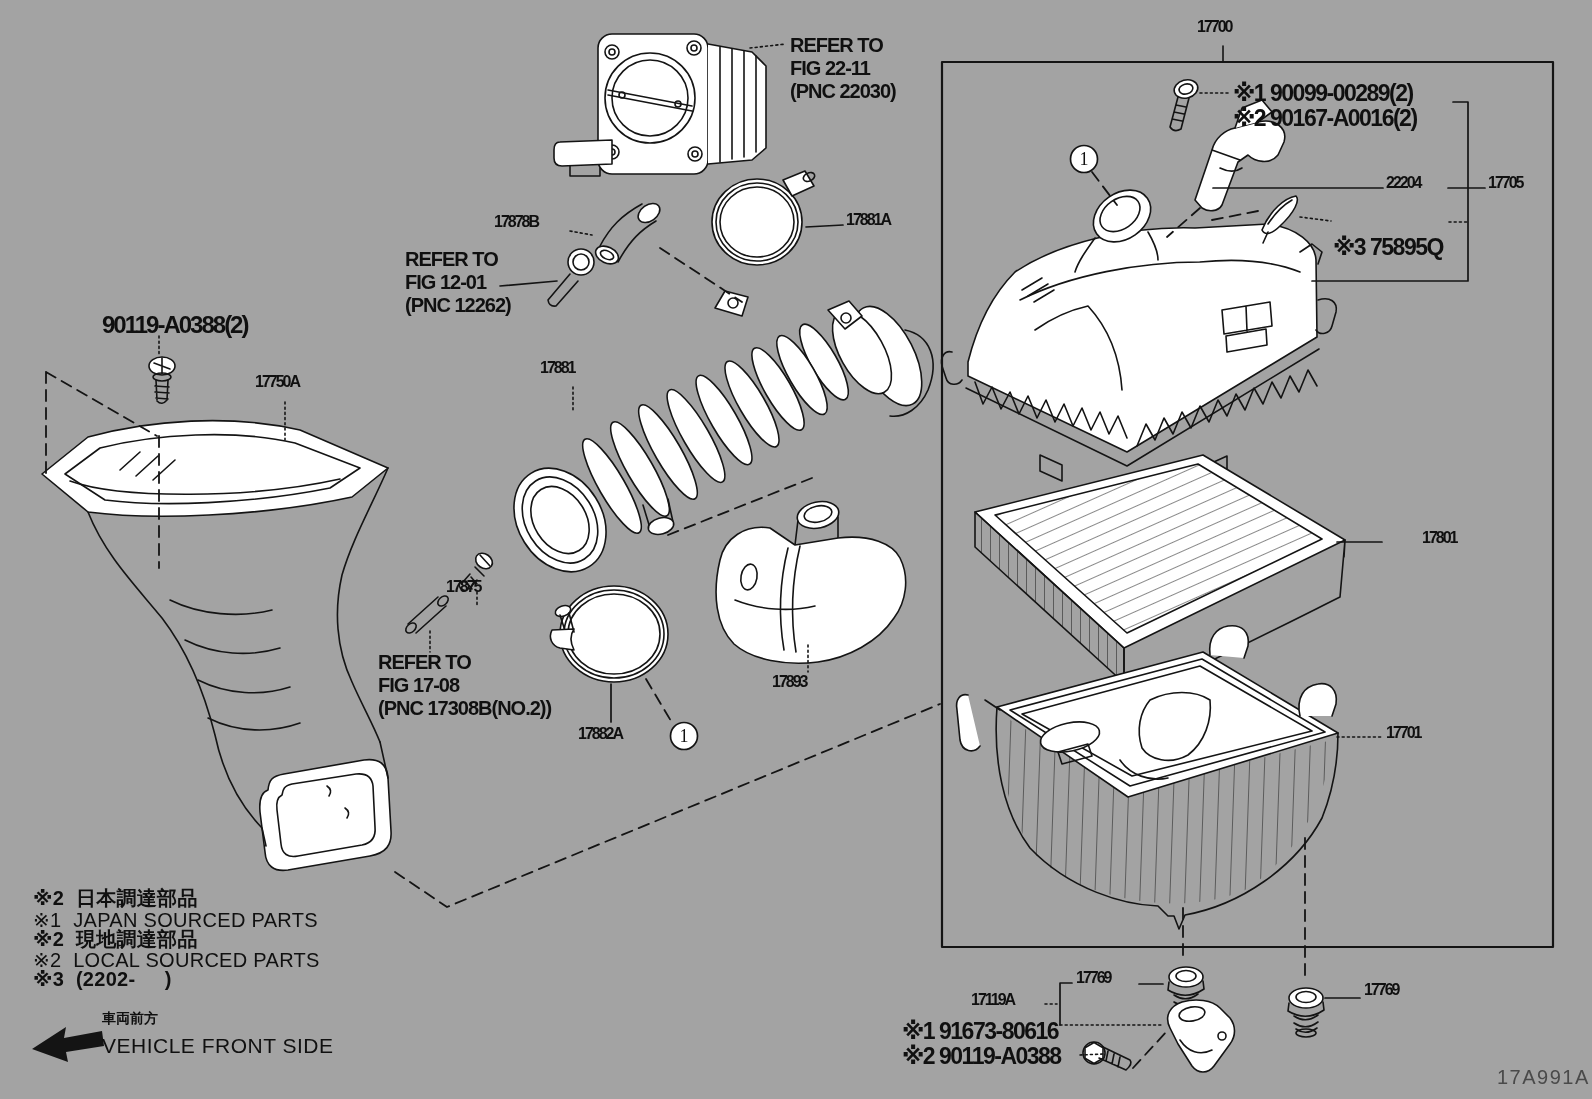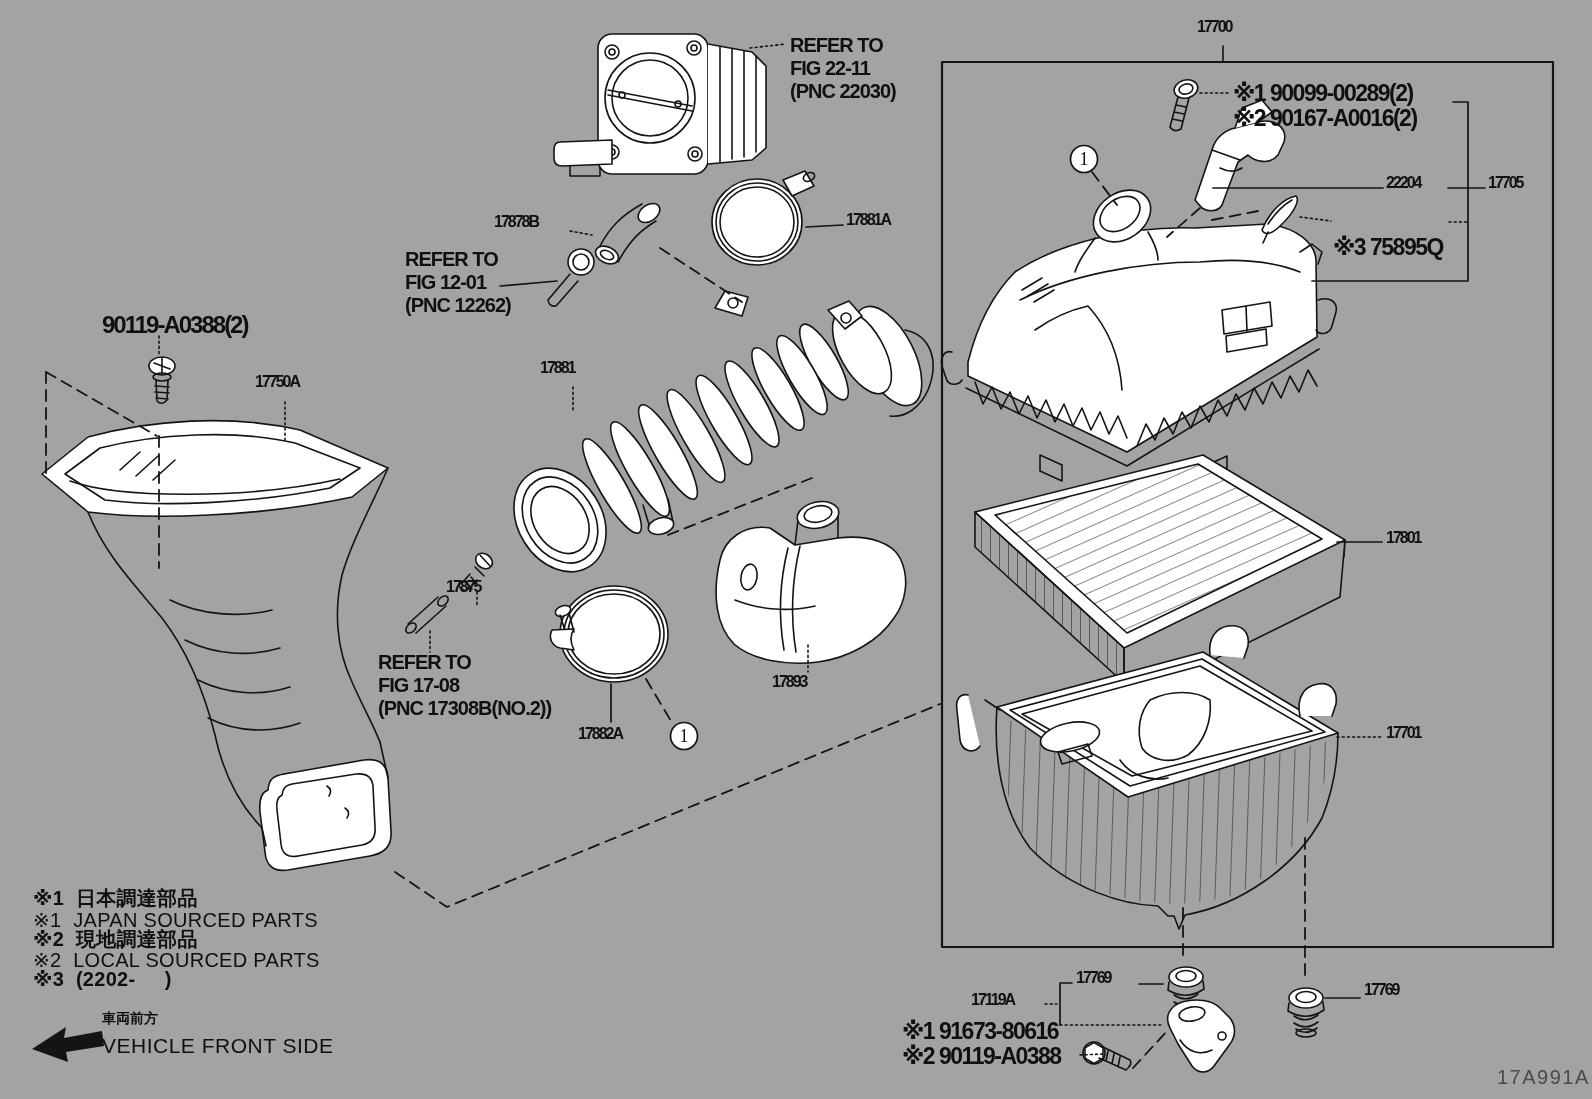--- a/index.html
+++ b/index.html
@@ -324,33 +324,33 @@
 <div class="lbl part" style="left:578px;top:725px;">17882A</div>
 <div class="lbl part" style="left:772px;top:673px;">17893</div>
 
 <div class="lbl part" style="left:1197px;top:18px;">17700</div>
 <div class="lbl note" style="left:1233px;top:80px;">※1 90099-00289(2)</div>
 <div class="lbl note" style="left:1233px;top:105px;">※2 90167-A0016(2)</div>
 <div class="lbl part" style="left:1386px;top:174px;">22204</div>
 <div class="lbl part" style="left:1488px;top:174px;">17705</div>
 <div class="lbl note" style="left:1333px;top:206px;margin-top:28px;">※3 75895Q</div>
 
-<div class="lbl part" style="left:1386px;top:529px;">17801</div>
+<div class="lbl part" style="left:1422px;top:529px;">17801</div>
 <div class="lbl part" style="left:1386px;top:724px;">17701</div>
 
 <div class="lbl part" style="left:1076px;top:969px;">17769</div>
 <div class="lbl part" style="left:1364px;top:981px;">17769</div>
 <div class="lbl part" style="left:971px;top:991px;">17119A</div>
 <div class="lbl note" style="left:902px;top:1018px;">※1 91673-80616</div>
 <div class="lbl note" style="left:902px;top:1043px;">※2 90119-A0388</div>
 
 <div class="lbl callout" style="left:1070px;top:145px;">1</div>
 <div class="lbl callout" style="left:670px;top:722px;">1</div>
 
-<div class="lbl legend-line legend-jp" style="left:33px;top:888px;">※1  日本調達部品</div>
+<div class="lbl legend-line legend-jp" style="left:33px;top:888px;">※2  日本調達部品</div>
 <div class="lbl legend-line" style="left:33px;top:910px;">※1  JAPAN SOURCED PARTS</div>
 <div class="lbl legend-line legend-jp" style="left:33px;top:929px;">※2  現地調達部品</div>
 <div class="lbl legend-line" style="left:33px;top:950px;">※2  LOCAL SOURCED PARTS</div>
 <div class="lbl legend-line legend-jp" style="left:33px;top:969px;">※3  (2202-     )</div>
 
 <div class="lbl orient-jp" style="left:102px;top:1010px;">車両前方</div>
 <div class="lbl orient-en" style="left:102px;top:1034px;">VEHICLE FRONT SIDE</div>
 
 <div class="lbl figcode" style="left:1497px;top:1066px;">17A991A</div>
 

